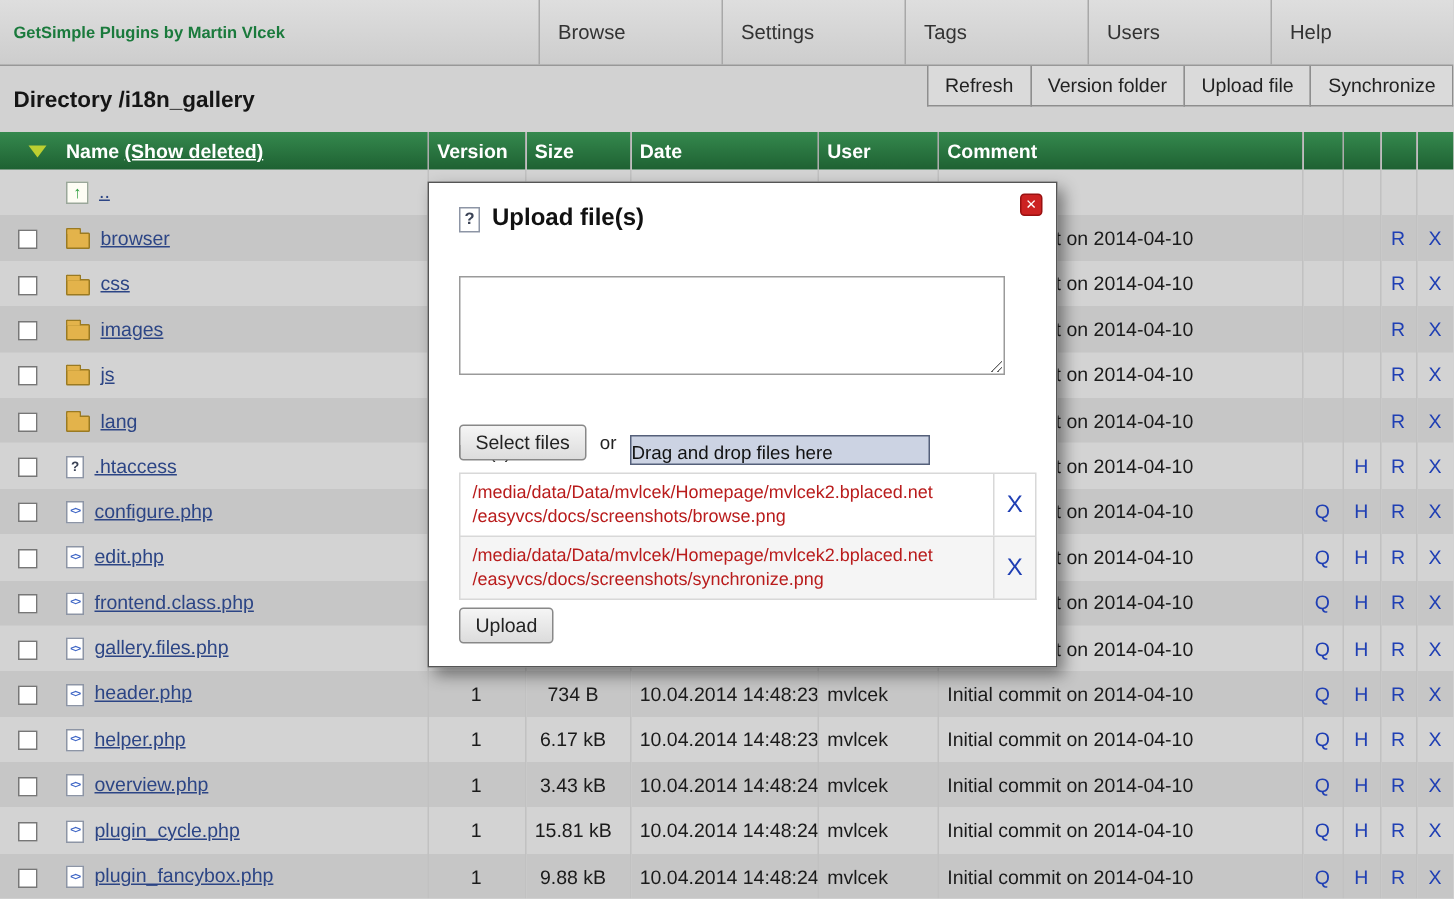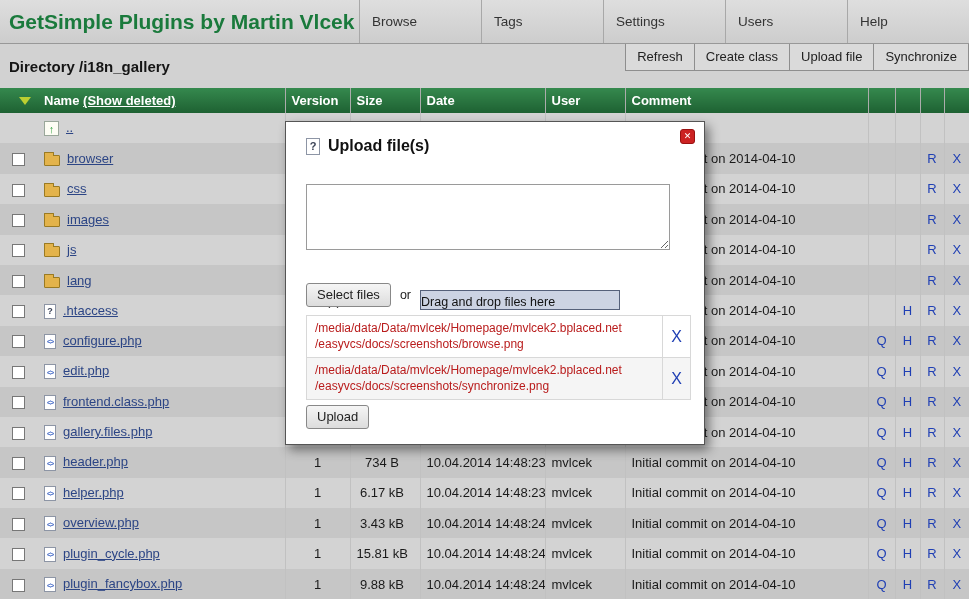--- a/index.html
+++ b/index.html
@@ -2,21 +2,21 @@
 <html style="--brand-green: #1a7a3c; --header-green-top: #35894e; --header-green-bottom: #1e6132; --row-light: #d3d3d3; --row-dark: #c6c6c6; --link-blue: #2c4585; --action-blue: #1f3fb4; --close-red: #cc2222; --folder-yellow: #e3b34b; --dragdrop-bg: #ccd3e3;"><head>
 <meta charset="utf-8">
 <style>
   * { margin:0; padding:0; box-sizing:border-box; }
   html,body { width:969px; height:599px; }
   body { font-family:"Liberation Sans","DejaVu Sans",sans-serif; background:#d2d2d2; }
   .app { position:relative; width:969px; height:599px; overflow:hidden; background:#d2d2d2; }
 
   
   .topbar { height:44px; background:linear-gradient(#dedede,#cdcdcd); border-bottom:1px solid #989898; display:flex; }
-  .app-title { width:360px; padding-left:9px; display:flex; align-items:center; font-size:21px; font-weight:bold; color:var(--brand-green,#1a7a3c); }
+  .app-title { width:360px; padding-left:9px; display:flex; align-items:center; font-size:11px; font-weight:bold; color:var(--brand-green,#1a7a3c); }
   .top-nav { flex:1; display:flex; }
   .nav-item { width:122px; border-left:1px solid #a8a8a8; display:flex; align-items:center; padding-left:12px; font-size:13.5px; color:#333; cursor:pointer; }
   .nav-item:last-child { flex:1; }
 
   
   .subbar { height:44px; display:flex; justify-content:space-between; background:#d2d2d2; }
   .dir-title { padding-left:9px; display:flex; align-items:center; font-size:15px; font-weight:bold; color:#151515; }
   .toolbar { display:flex; align-items:flex-start; }
   .tbtn { background:#dadada; border:1px solid #8e8e8e; border-top:none; margin-left:-1px; padding:5px 11px 6px; font-size:13px; color:#222; cursor:pointer; white-space:nowrap; }
 
@@ -76,32 +76,32 @@
 </style>
 </head>
 <body>
 
 <div class="app">
 
   <div class="topbar">
     <div class="app-title">GetSimple Plugins by Martin Vlcek</div>
     <div class="top-nav">
       <div class="nav-item">Browse</div>
+      <div class="nav-item">Settings</div>
       <div class="nav-item">Tags</div>
-      <div class="nav-item">Settings</div>
       <div class="nav-item">Users</div>
       <div class="nav-item">Help</div>
     </div>
   </div>
 
   <div class="subbar">
     <div class="dir-title">Directory /i18n_gallery</div>
     <div class="toolbar">
       <div class="tbtn">Refresh</div>
-      <div class="tbtn">Create class</div>
+      <div class="tbtn">Version folder</div>
       <div class="tbtn">Upload file</div>
       <div class="tbtn">Synchronize</div>
     </div>
   </div>
 
   <table class="files">
     <colgroup>
       <col style="width:40px">
         <col style="width:245px">
         <col style="width:65px">

